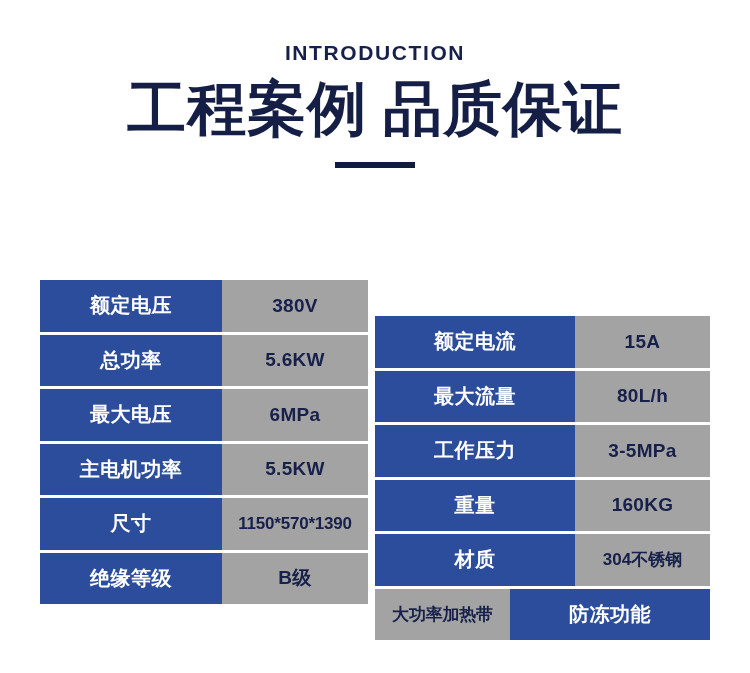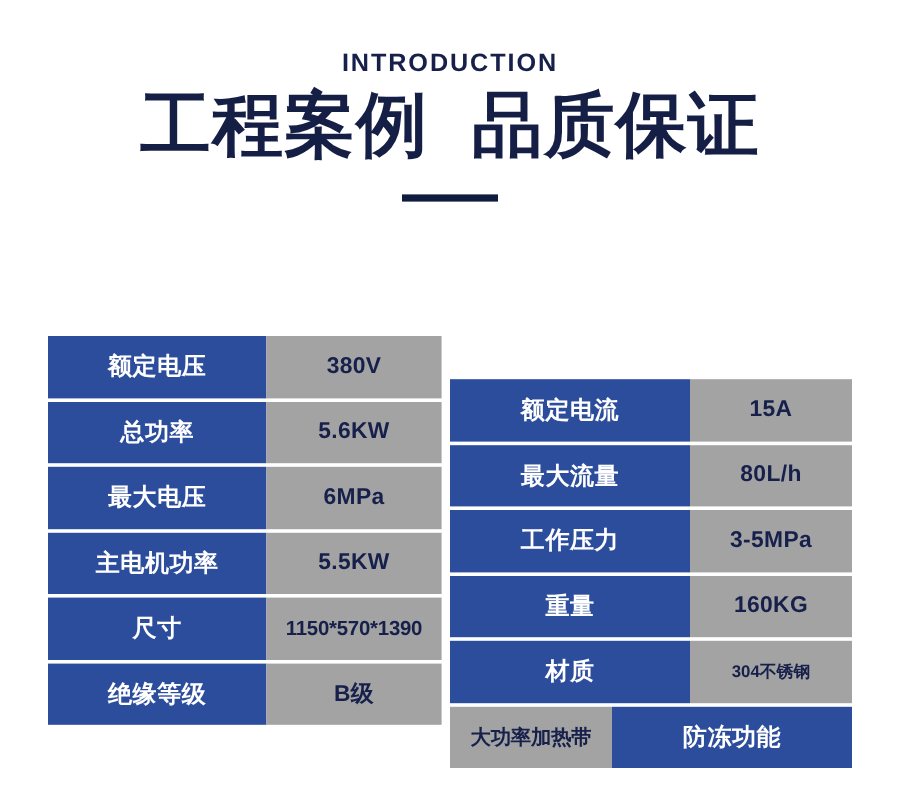--- a/index.html
+++ b/index.html
@@ -42,21 +42,21 @@
     font-family: "Liberation Sans", "DejaVu Sans", sans-serif;
   }
 
   .headline {
     margin-top: 6px;
     font-size: 59px;
     font-weight: 700;
     color: #151f45;
     line-height: 74px;
     letter-spacing: 1px;
-    font-family: Liberation Mono, monospace;
+    font-family: Liberation Serif, serif;
     white-space: nowrap;
   }
 
   .rule {
     width: 80px;
     height: 6px;
     background: #0f1b3f;
     margin: 16px auto 0 auto;
   }
 
@@ -118,21 +118,21 @@
 
   
   .spec-table.left  .cell.label { width: 182px; }
   .spec-table.left  .cell.value { width: 146px; }
 
   
   .spec-table.right .cell.label { width: 200px; }
   .spec-table.right .cell.value { width: 135px; }
 
   
-  .cell.value.long { font-size: 14px; letter-spacing: 0; }
+  .cell.value.long { font-size: 17px; letter-spacing: 0; }
   .cell.value.xlong { font-size: 17px; letter-spacing: -0.2px; }
 </style>
 </head>
 <body>
 
 <div class="page">
 
   <div class="header">
     <div class="eyebrow">INTRODUCTION</div>
     <div class="headline">工程案例 品质保证</div>

